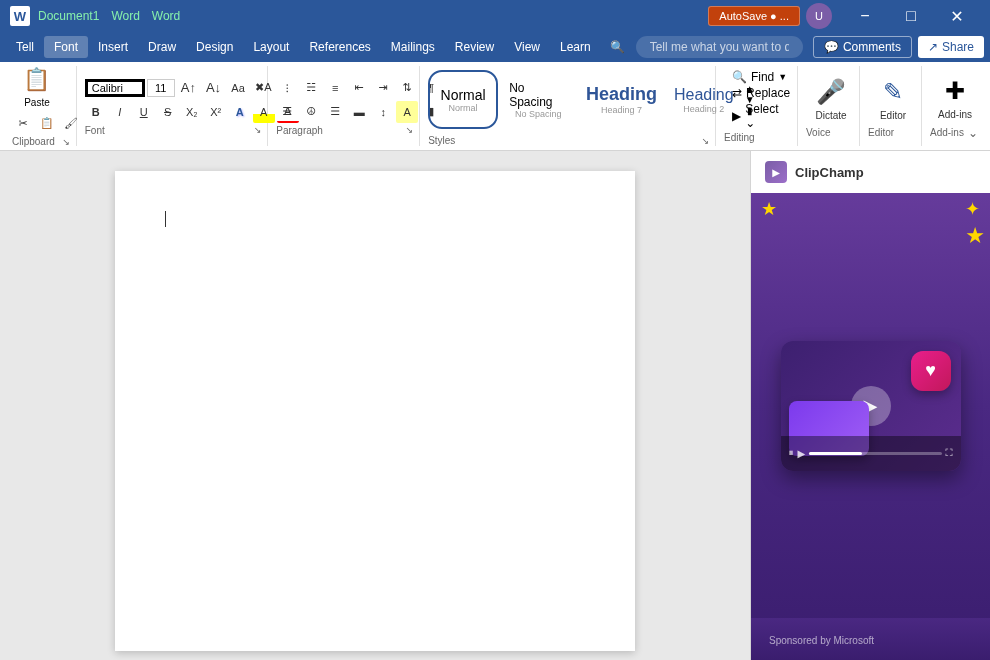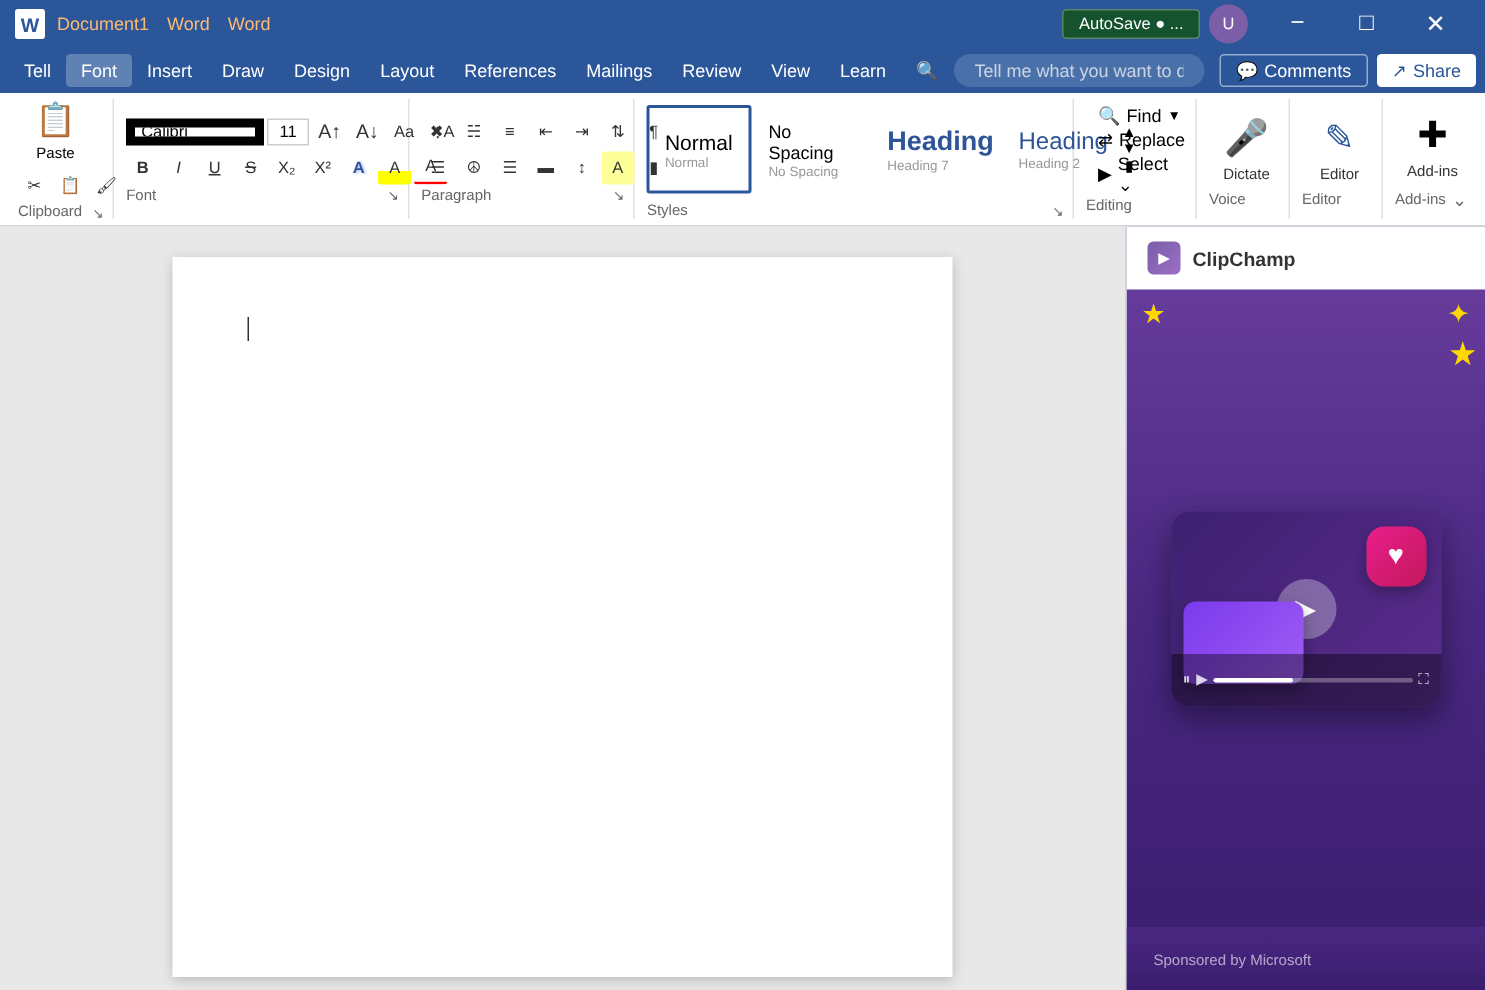--- a/index.html
+++ b/index.html
@@ -20,40 +20,40 @@
       gap: 8px;
       flex: 1;
     }
     .word-icon {
       width: 20px; height: 20px;
       background: white;
       border-radius: 2px;
       display: flex; align-items: center; justify-content: center;
       font-weight: bold; color: #2b579a; font-size: 13px;
     }
-    .title-bar-title { font-size: 12px; color: #fdba74; }
+    .title-bar-title { font-size: 12px; color: #86efac; }
     .title-bar-controls {
       display: flex; gap: 0;
     }
     .title-btn {
       width: 46px; height: 32px;
       border: none; background: transparent;
       color: white; cursor: pointer; font-size: 16px;
       display: flex; align-items: center; justify-content: center;
     }
     .user-area {
       display: flex; align-items: center; gap: 6px; margin-right: 10px;
     }
     .user-avatar {
       width: 26px; height: 26px; border-radius: 50%;
       background: #7b5ea7; display: flex; align-items: center; justify-content: center;
       color: white; font-size: 11px;
     }
     .autosave-btn {
-      background: #14532d; border: 1px solid rgba(255,255,255,0.3);
+      background: #c2410c; border: 1px solid rgba(255,255,255,0.3);
       color: white; padding: 3px 10px; border-radius: 3px; font-size: 11px; cursor: pointer;
     }
 
     
     .menu-bar {
       height: 30px;
       background: #2b579a;
       display: flex;
       align-items: center;
       padding: 0 6px;
@@ -120,22 +120,22 @@
       padding: 2px 4px; border-radius: 2px; font-size: 11px; color: #333;
       display: flex; align-items: center; justify-content: center;
       min-width: 22px; height: 22px;
     }
 
     
     .styles-area {
       display: flex; align-items: stretch; gap: 1px; height: 74px; padding: 4px 0;
     }
     .style-item {
-      display: flex; flex-direction: column; align-items: flex-start; justify-content: center;
-      padding: 4px 10px; border-radius: 2px; cursor: pointer; min-width: 70px;
+      display: flex; flex-direction: column; align-items: center; justify-content: center;
+      padding: 4px 10px; border-radius: 14px; cursor: pointer; min-width: 70px;
     }
     .style-item.active { border: 2px solid #2b579a; }
     .style-normal { font-size: 14px; font-weight: normal; }
     .style-nospace { font-size: 12px; }
     .style-h1 { font-size: 18px; color: #2f5597; font-weight: bold; }
     .style-h2 { font-size: 16px; color: #2f5597; }
     .style-scroll {
       display: flex; align-items: center; flex-direction: column; justify-content: center;
       cursor: pointer; padding: 2px;
     }
@@ -295,21 +295,21 @@
       color: rgba(255,255,255,0.6);
       font-size: 10px;
       margin-top: 1px;
     }
 
     .font-size-box {
       width: 28px; height: 18px; border: 1px solid #ccc; text-align: center;
       font-size: 11px; background: white;
     }
     .font-name-box {
-      width: 92px; height: 18px; border: 6px solid #000000;
+      width: 60px; height: 18px; border: 3px solid #000000;
       font-size: 11px; background: white; padding: 0 4px;
     }
   </style>
 </head>
 <body>
 
 <div class="title-bar">
   <div class="title-bar-left">
     <div class="word-icon">W</div>
     <span class="title-bar-title">Document1</span>

